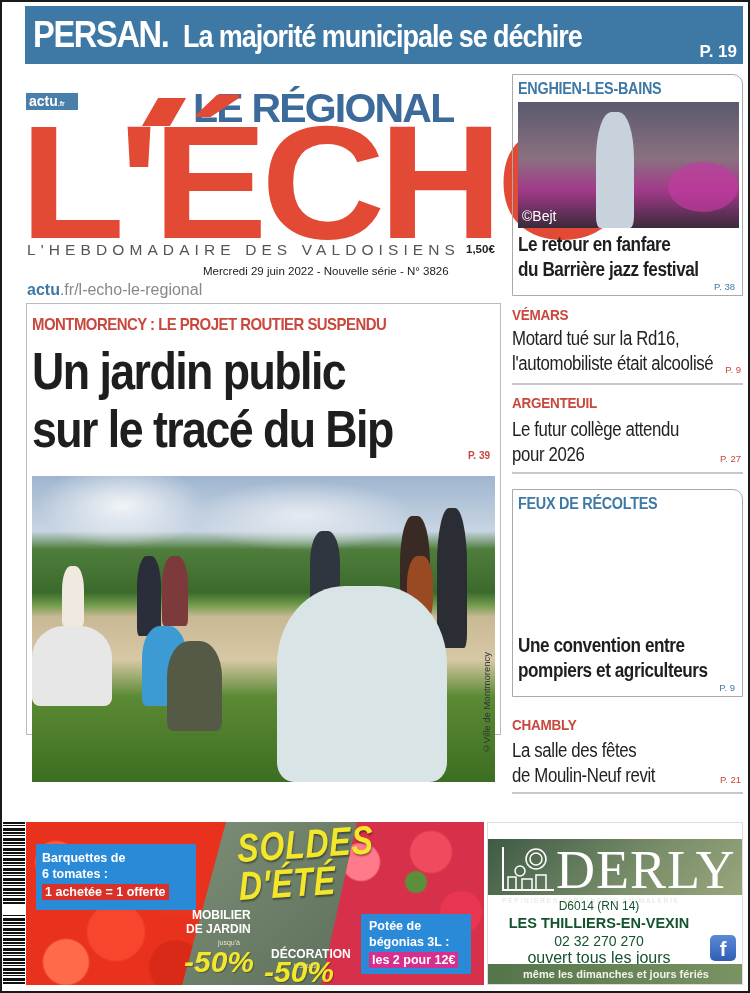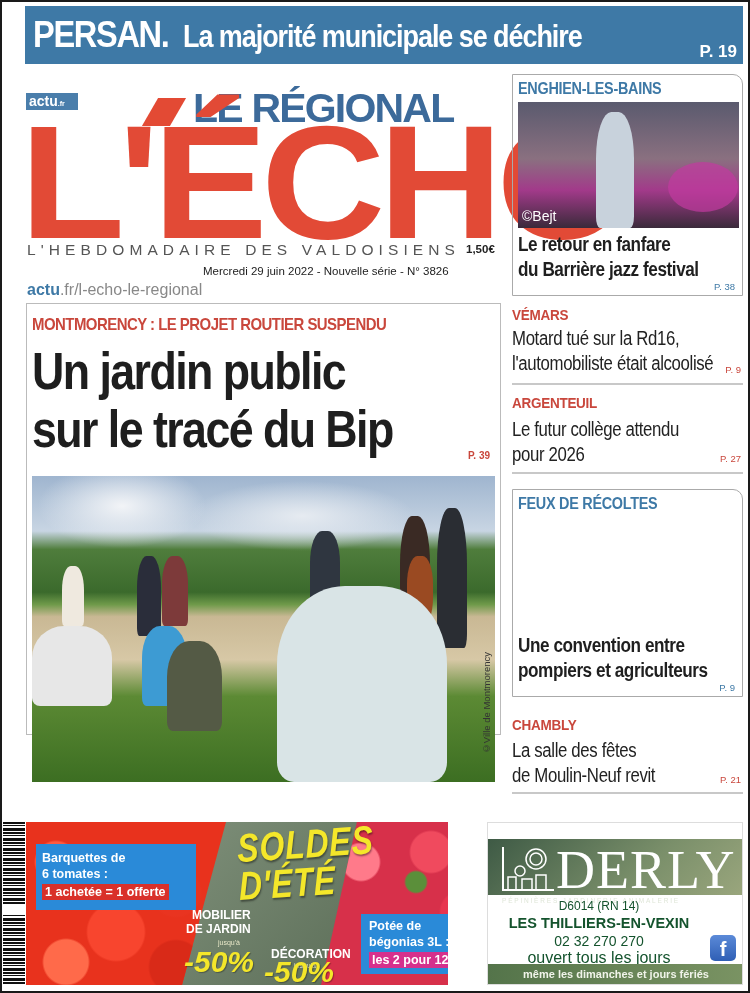--- a/index.html
+++ b/index.html
@@ -47,21 +47,21 @@
   .side-headline { color: #1f1f1f; font-weight: bold; font-size: 19.5px; line-height: 25px; letter-spacing: -0.5px; transform: scaleX(0.88); transform-origin: left top; white-space: nowrap; }
   .side-headline-light { color: #222; font-size: 19.5px; line-height: 25px; letter-spacing: -0.4px; transform: scaleX(0.86); transform-origin: left top; white-space: nowrap; }
   .pref-blue { position: absolute; color: #3e79a6; font-size: 9.5px; }
   .pref-red { position: absolute; color: #c9473c; font-size: 9.5px; }
   .divider { position: absolute; height: 2px; background: #c8c8c8; }
 
   
   .barcode { position: absolute; left: 3px; top: 822px; width: 22px; height: 163px;
     background: repeating-linear-gradient(180deg, #111 0 2px, #fff 2px 3px, #111 3px 4px, #fff 4px 6px, #111 6px 9px, #fff 9px 10px); }
   .barcode-gap { position: absolute; left: 3px; top: 905px; width: 22px; height: 10px; background: #fff; }
-  .ad-garden { position: absolute; left: 26px; top: 822px; width: 422px; height: 163px; overflow: hidden; background: #6b7f66; }
+  .ad-garden { position: absolute; left: 26px; top: 822px; width: 458px; height: 163px; overflow: hidden; background: #6b7f66; }
   .ad-tomatoes { position: absolute; left: 0; top: 0; width: 200px; height: 163px;
     background:
       radial-gradient(circle at 30px 40px, #ff5a40 0 20px, rgba(0,0,0,0) 22px),
       radial-gradient(circle at 90px 110px, #f8452e 0 28px, rgba(0,0,0,0) 30px),
       radial-gradient(circle at 150px 70px, #e93420 0 24px, rgba(0,0,0,0) 26px),
       radial-gradient(circle at 40px 140px, #ff6a4a 0 22px, rgba(0,0,0,0) 24px),
       radial-gradient(circle at 150px 145px, #d92a18 0 26px, rgba(0,0,0,0) 28px),
       #e8321d;
     clip-path: polygon(0 0, 100% 0, 78% 100%, 0 100%); }
   .ad-middle { position: absolute; left: 140px; top: 0; width: 200px; height: 163px; background: linear-gradient(135deg, #7f907a, #5c6e58); }

